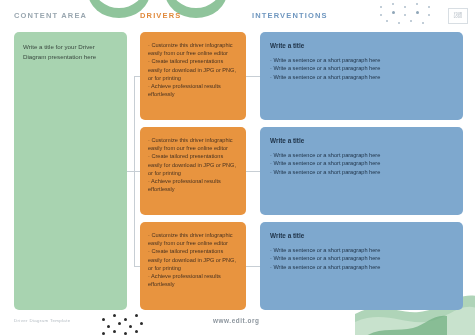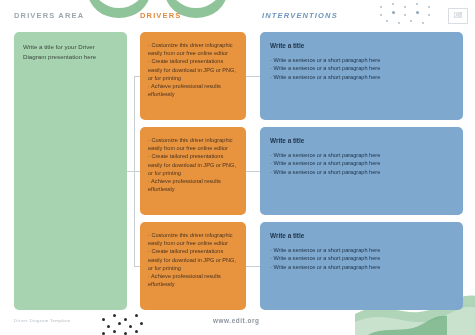--- a/index.html
+++ b/index.html
@@ -35,21 +35,21 @@
   
   .col-label {
     position: absolute;
     font-size: 7.5px;
     font-weight: bold;
     letter-spacing: 1.15px;
     top: 11px;
   }
   #label-content { left: 14px; color: #9AA7B0; }
   #label-drivers { left: 140px; color: #E08A3C; }
-  #label-interventions { left: 262px; color: #6E96BF; font-style: italic; }
+  #label-interventions { left: 252px; color: #6E96BF; }
 
   
   #logo-box {
     position: absolute;
     top: 8px; left: 448px;
     width: 18px; height: 14px;
     border: 1px solid #D8DEE3;
     background: #fff;
     display: flex;
     align-items: center;
@@ -183,21 +183,21 @@
     <div class="dot" style="left:7px;  top:13px; width:3px; height:3px; background:#2B2B2B;"></div>
     <div class="dot" style="left:18px; top:10px; width:3px; height:3px; background:#2B2B2B;"></div>
     <div class="dot" style="left:29px; top:13px; width:3px; height:3px; background:#2B2B2B;"></div>
     <div class="dot" style="left:40px; top:10px; width:3px; height:3px; background:#2B2B2B;"></div>
     <div class="dot" style="left:2px;  top:20px; width:3px; height:3px; background:#2B2B2B;"></div>
     <div class="dot" style="left:13px; top:18px; width:3px; height:3px; background:#2B2B2B;"></div>
     <div class="dot" style="left:24px; top:20px; width:3px; height:3px; background:#2B2B2B;"></div>
     <div class="dot" style="left:35px; top:18px; width:3px; height:3px; background:#2B2B2B;"></div>
   </div>
 
-  <div class="col-label" id="label-content">DRIVERS AREA</div>
+  <div class="col-label" id="label-content">CONTENT AREA</div>
   <div class="col-label" id="label-drivers">DRIVERS</div>
   <div class="col-label" id="label-interventions">INTERVENTIONS</div>
 
   <div id="logo-box">
     <span>YOUR</span>
     <span>LOGO</span>
   </div>
 
   <div class="conn conn-h" style="left:127px; top:171px; width:7px;"></div>
   <div class="conn conn-v" style="left:134px; top:76px; height:190px;"></div>

